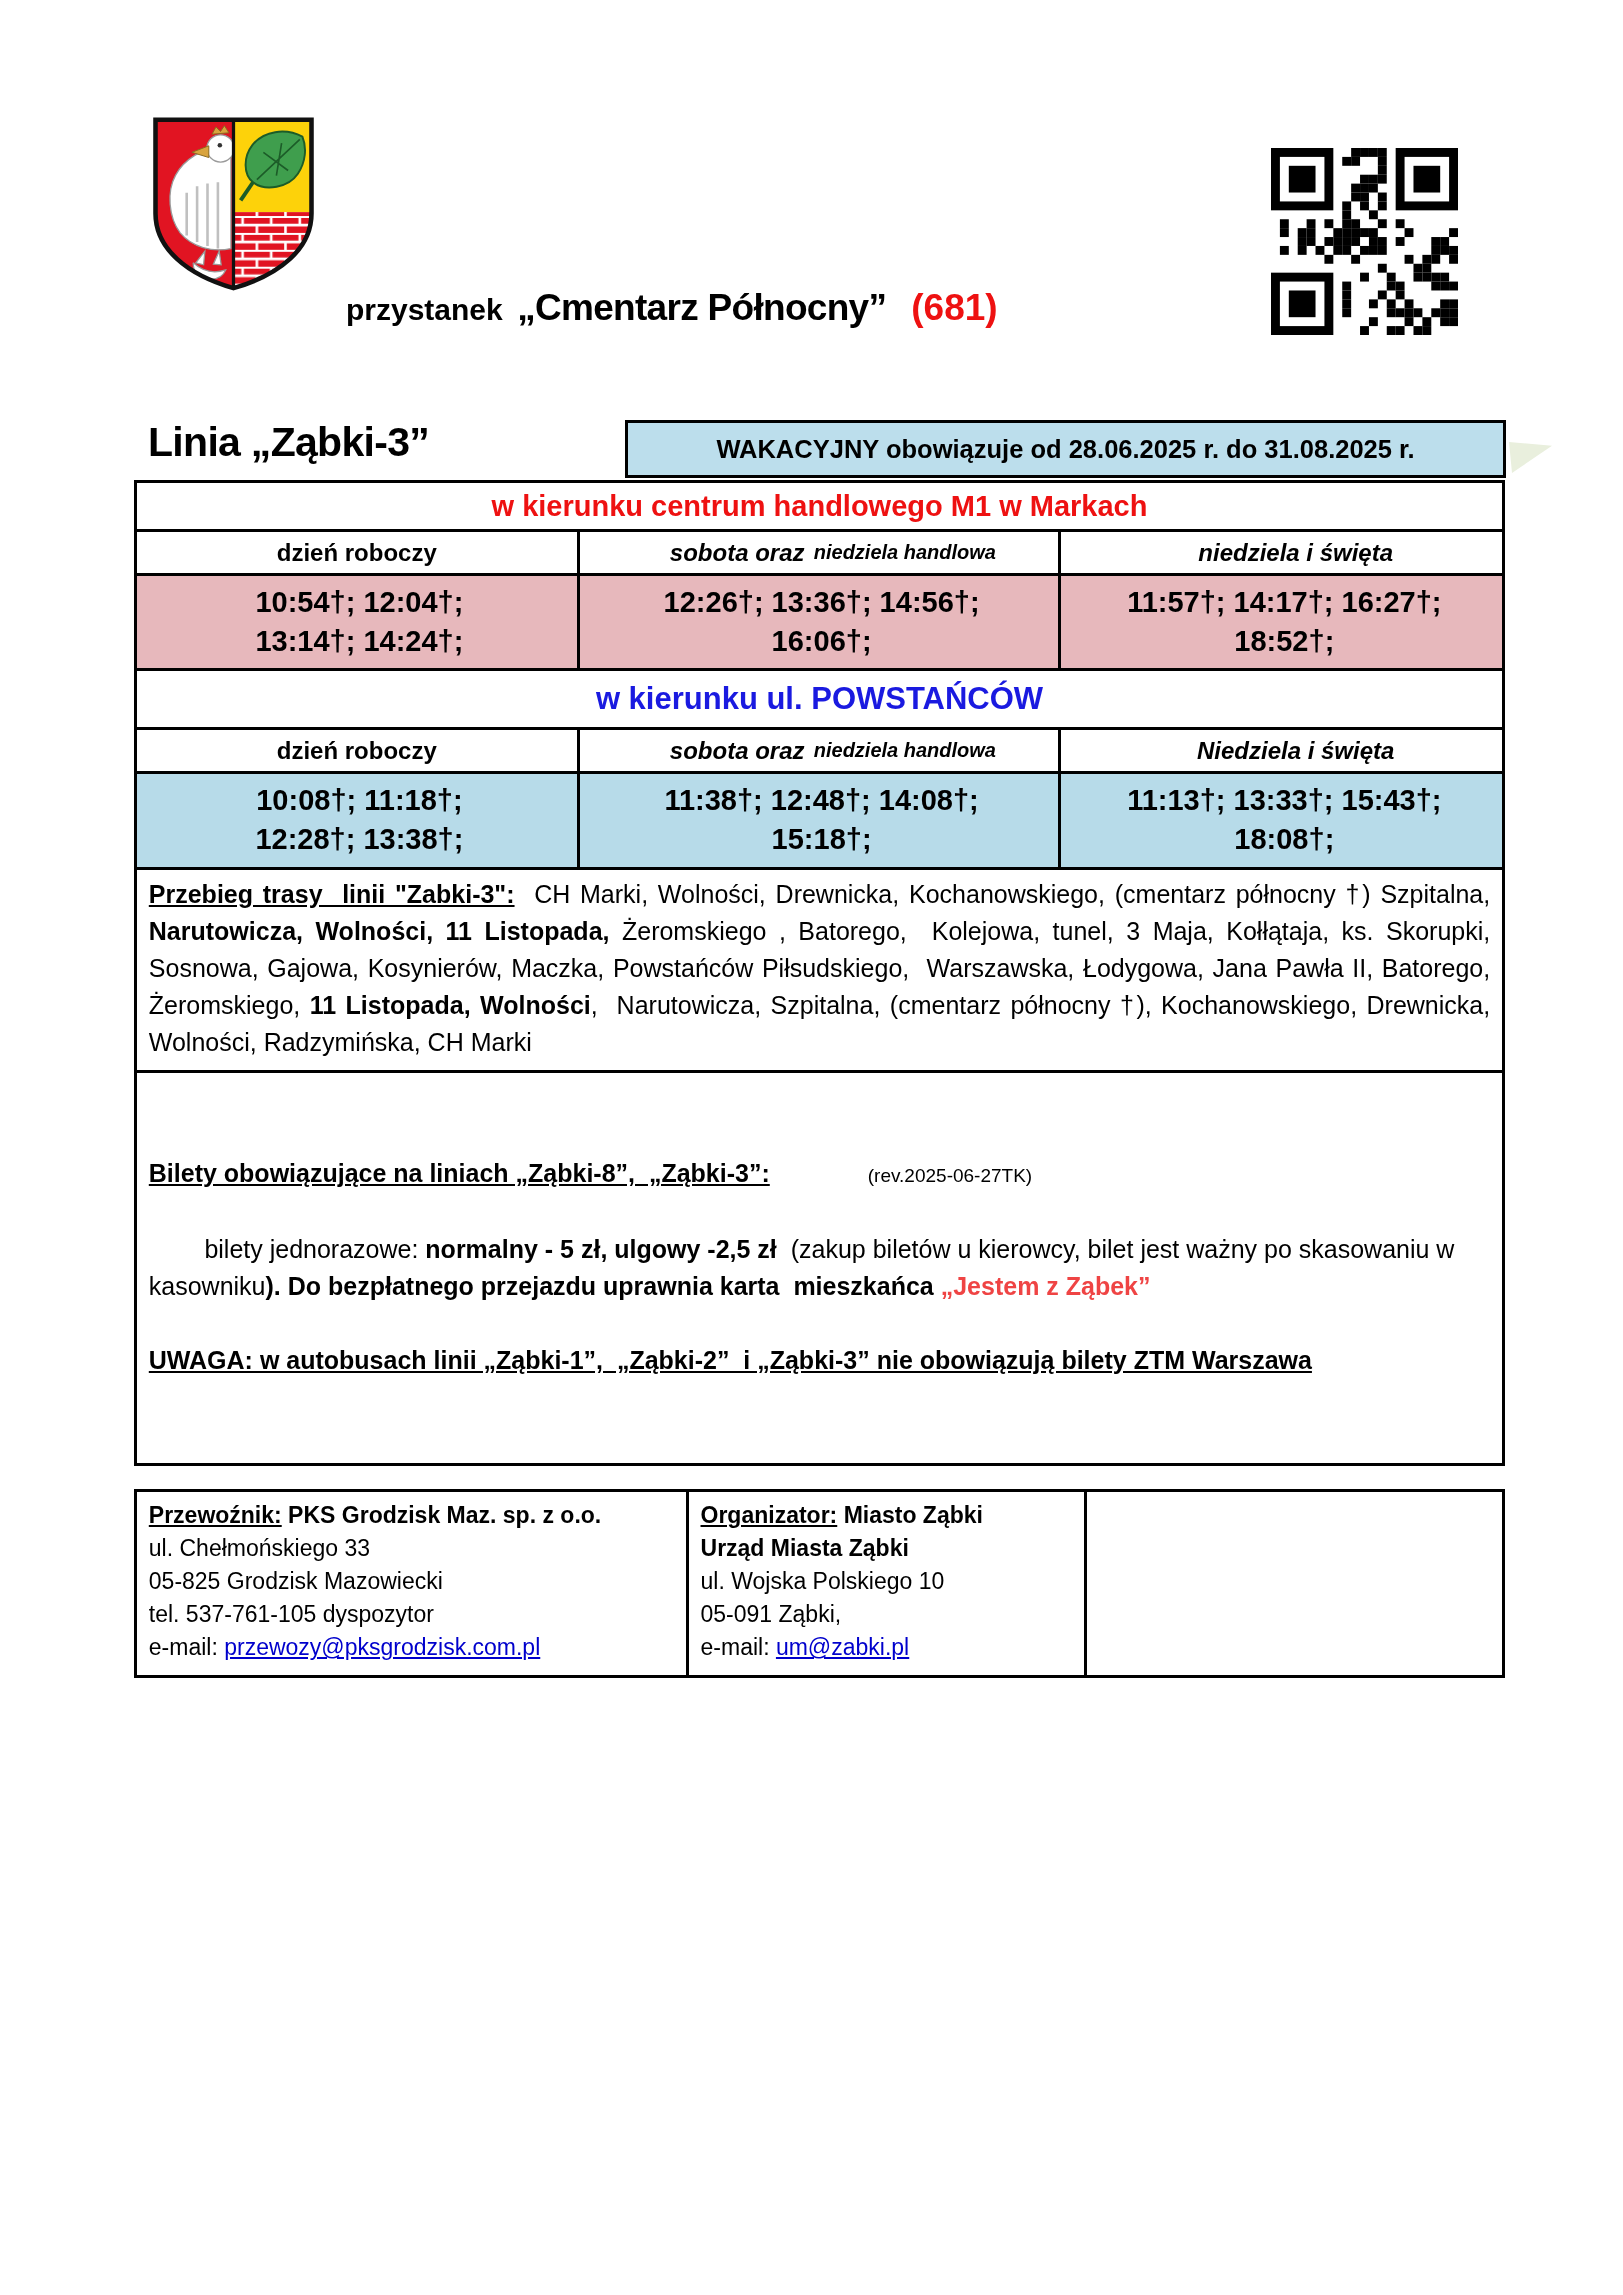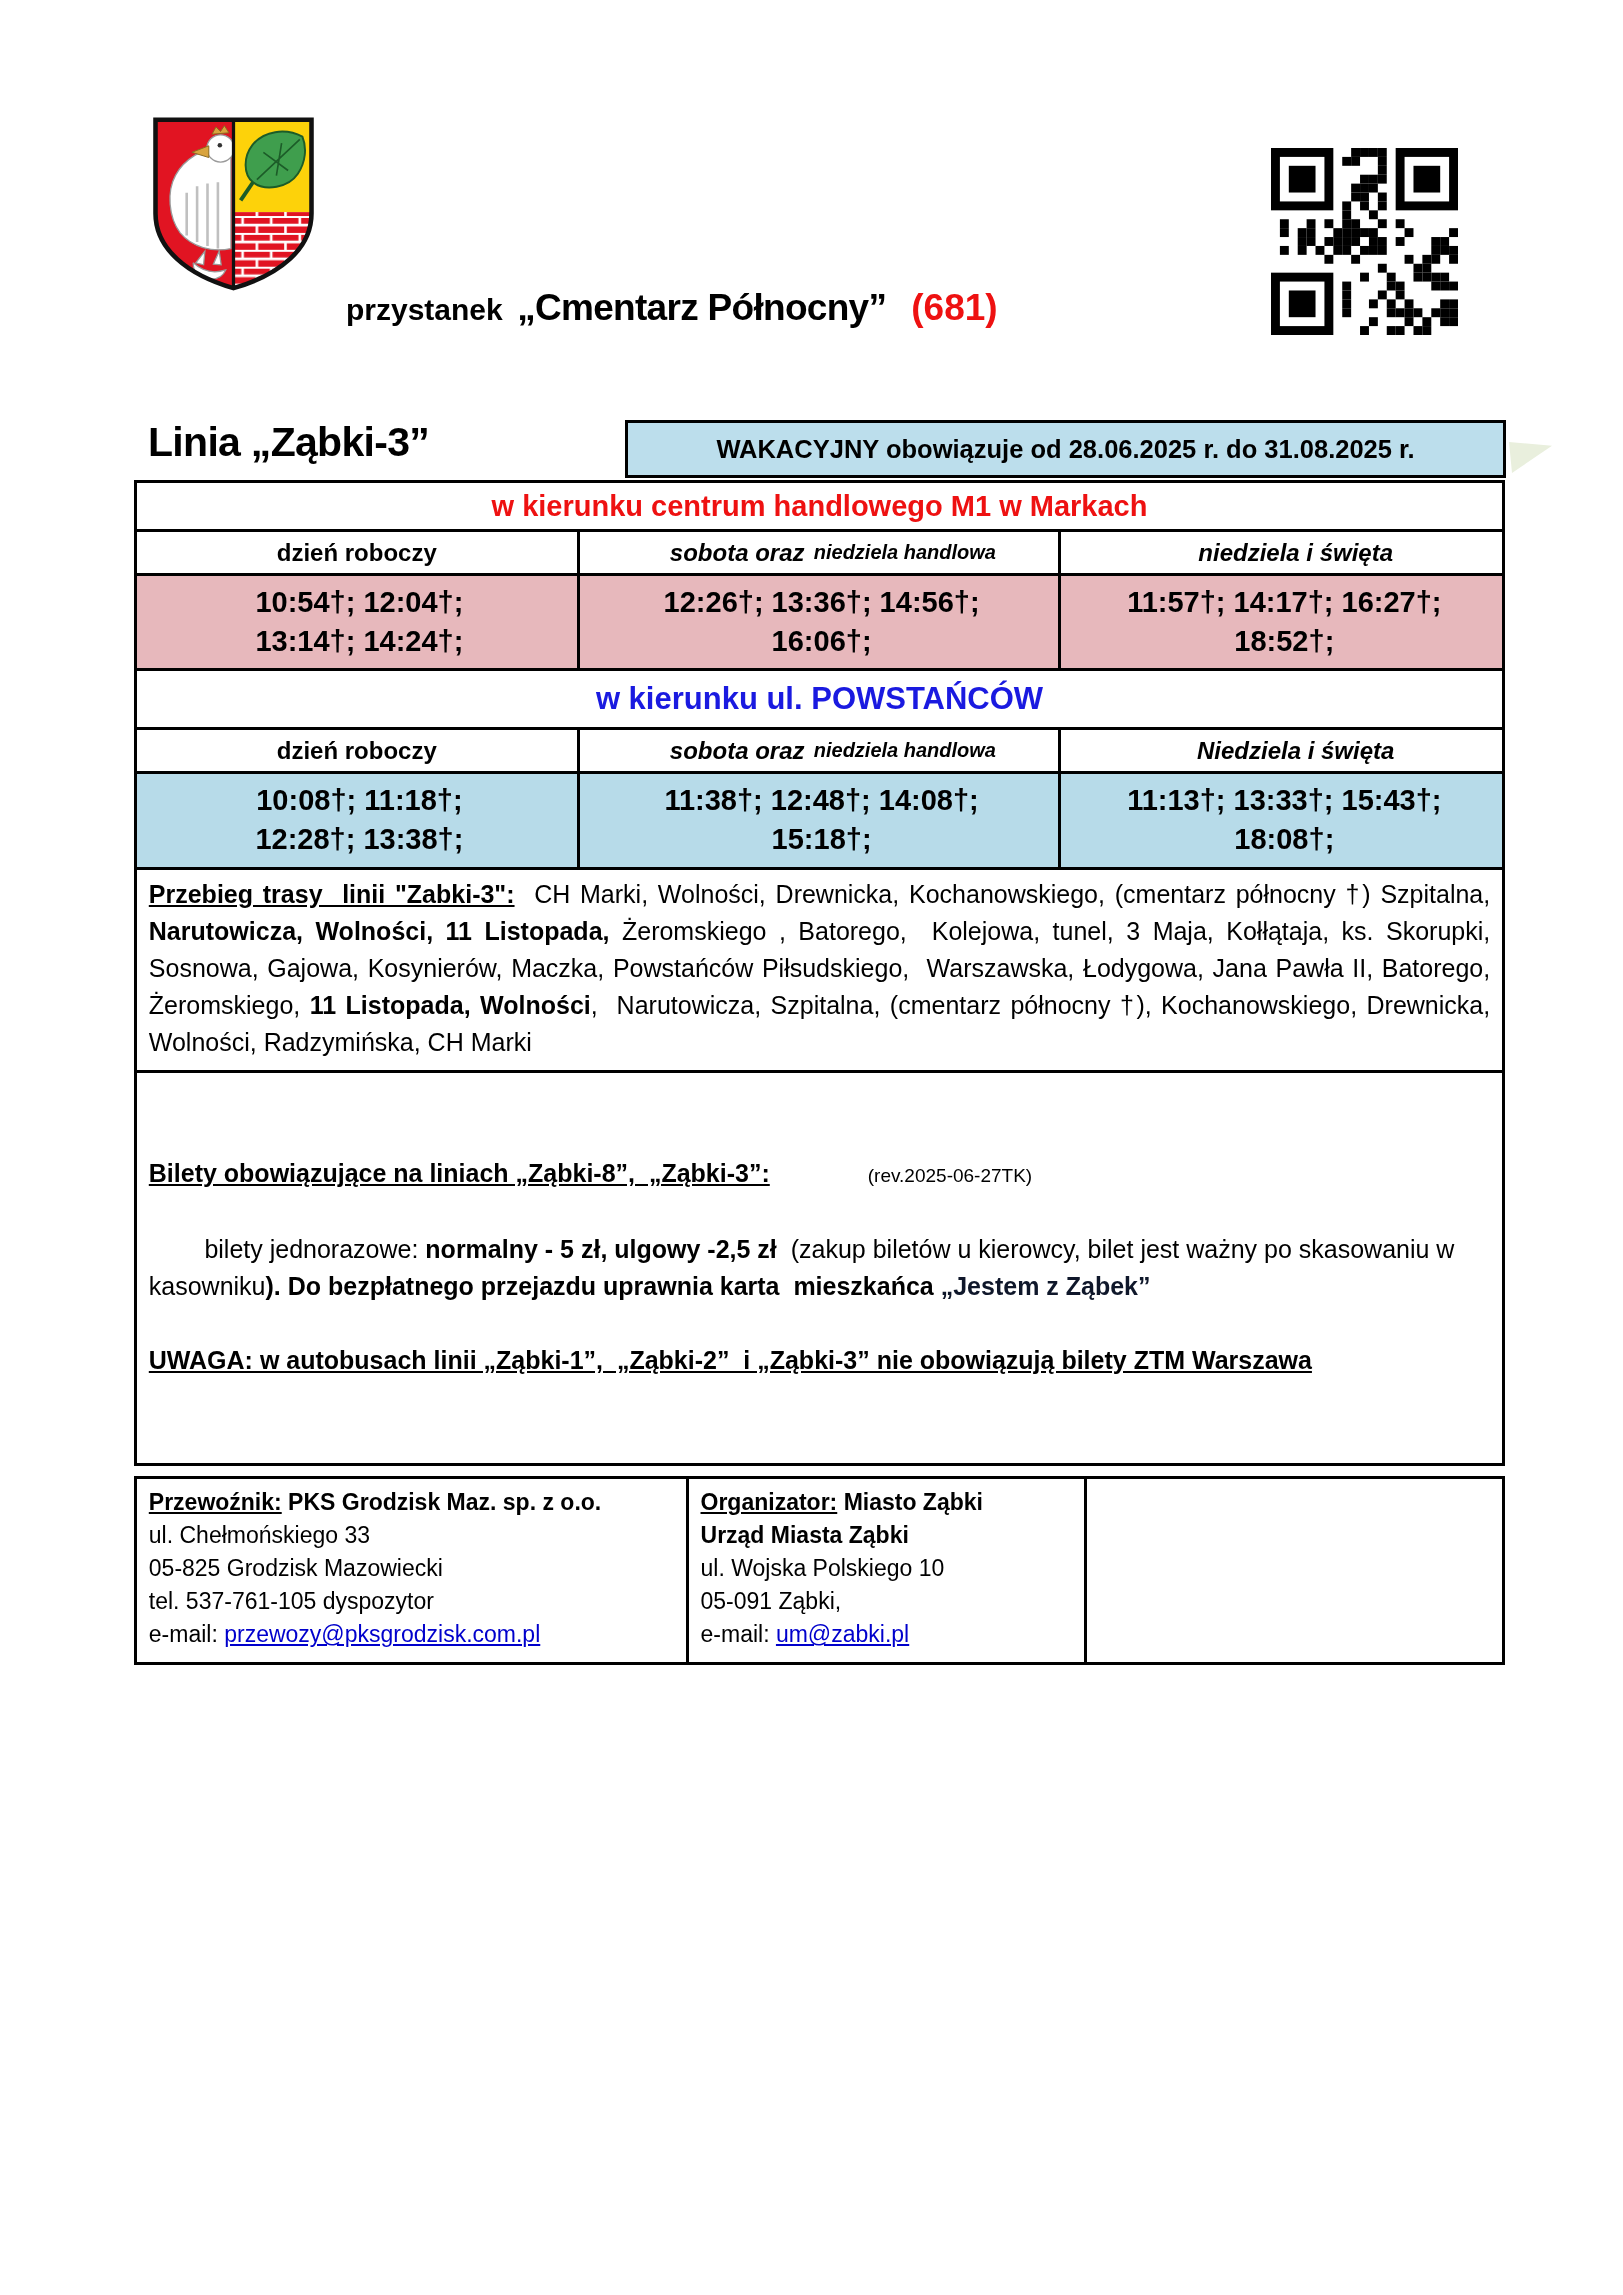--- a/index.html
+++ b/index.html
@@ -38,25 +38,25 @@
   .hdr-sub{font-size:20px;font-style:italic;font-weight:700;margin-left:9.2px;}
   .times .cell{border-left:3.3px solid #000;padding:6.5px 3.9px 7.9px 9.2px;font-size:29px;font-weight:700;line-height:39px;text-align:center;}
   .times.pink .cell{background:#e7b8bc;}
   .times.blue .cell{background:#b7dbe9;}
   
   .route{border-top:3.9px solid #000;padding:6.5px 11.8px 9.2px;font-size:25px;line-height:37px;
     text-align:justify;white-space:pre-wrap;}
   .tickets{border-top:3.9px solid #000;padding:7.9px 11.8px 9.2px;font-size:25px;line-height:37px;white-space:pre-wrap;}
   .b{font-weight:700;}
   .u{text-decoration:underline;}
-  .red{color:#0f172a;}
+  .red{color:#ef4444;}
   .rev{font-size:19px;margin-left:98px;font-weight:400;text-decoration:none;}
   .tline{display:block;}
   
-  .footer{margin-top:10px;border:3.9px solid #000;display:grid;grid-template-columns:40.2% 29.2% 30.6%;}
+  .footer{margin-top:23px;border:3.9px solid #000;display:grid;grid-template-columns:40.2% 29.2% 30.6%;}
   .fcell{border-left:3.3px solid #000;padding:7.9px 11.8px 10.5px;font-size:23px;line-height:33px;}
   .fcell:first-child{border-left:none;}
   .flink{color:#0000cc;text-decoration:underline;cursor:pointer;}
 </style>
 </head>
 <body>
 
 <div class="page">
 
   <div class="crest">

